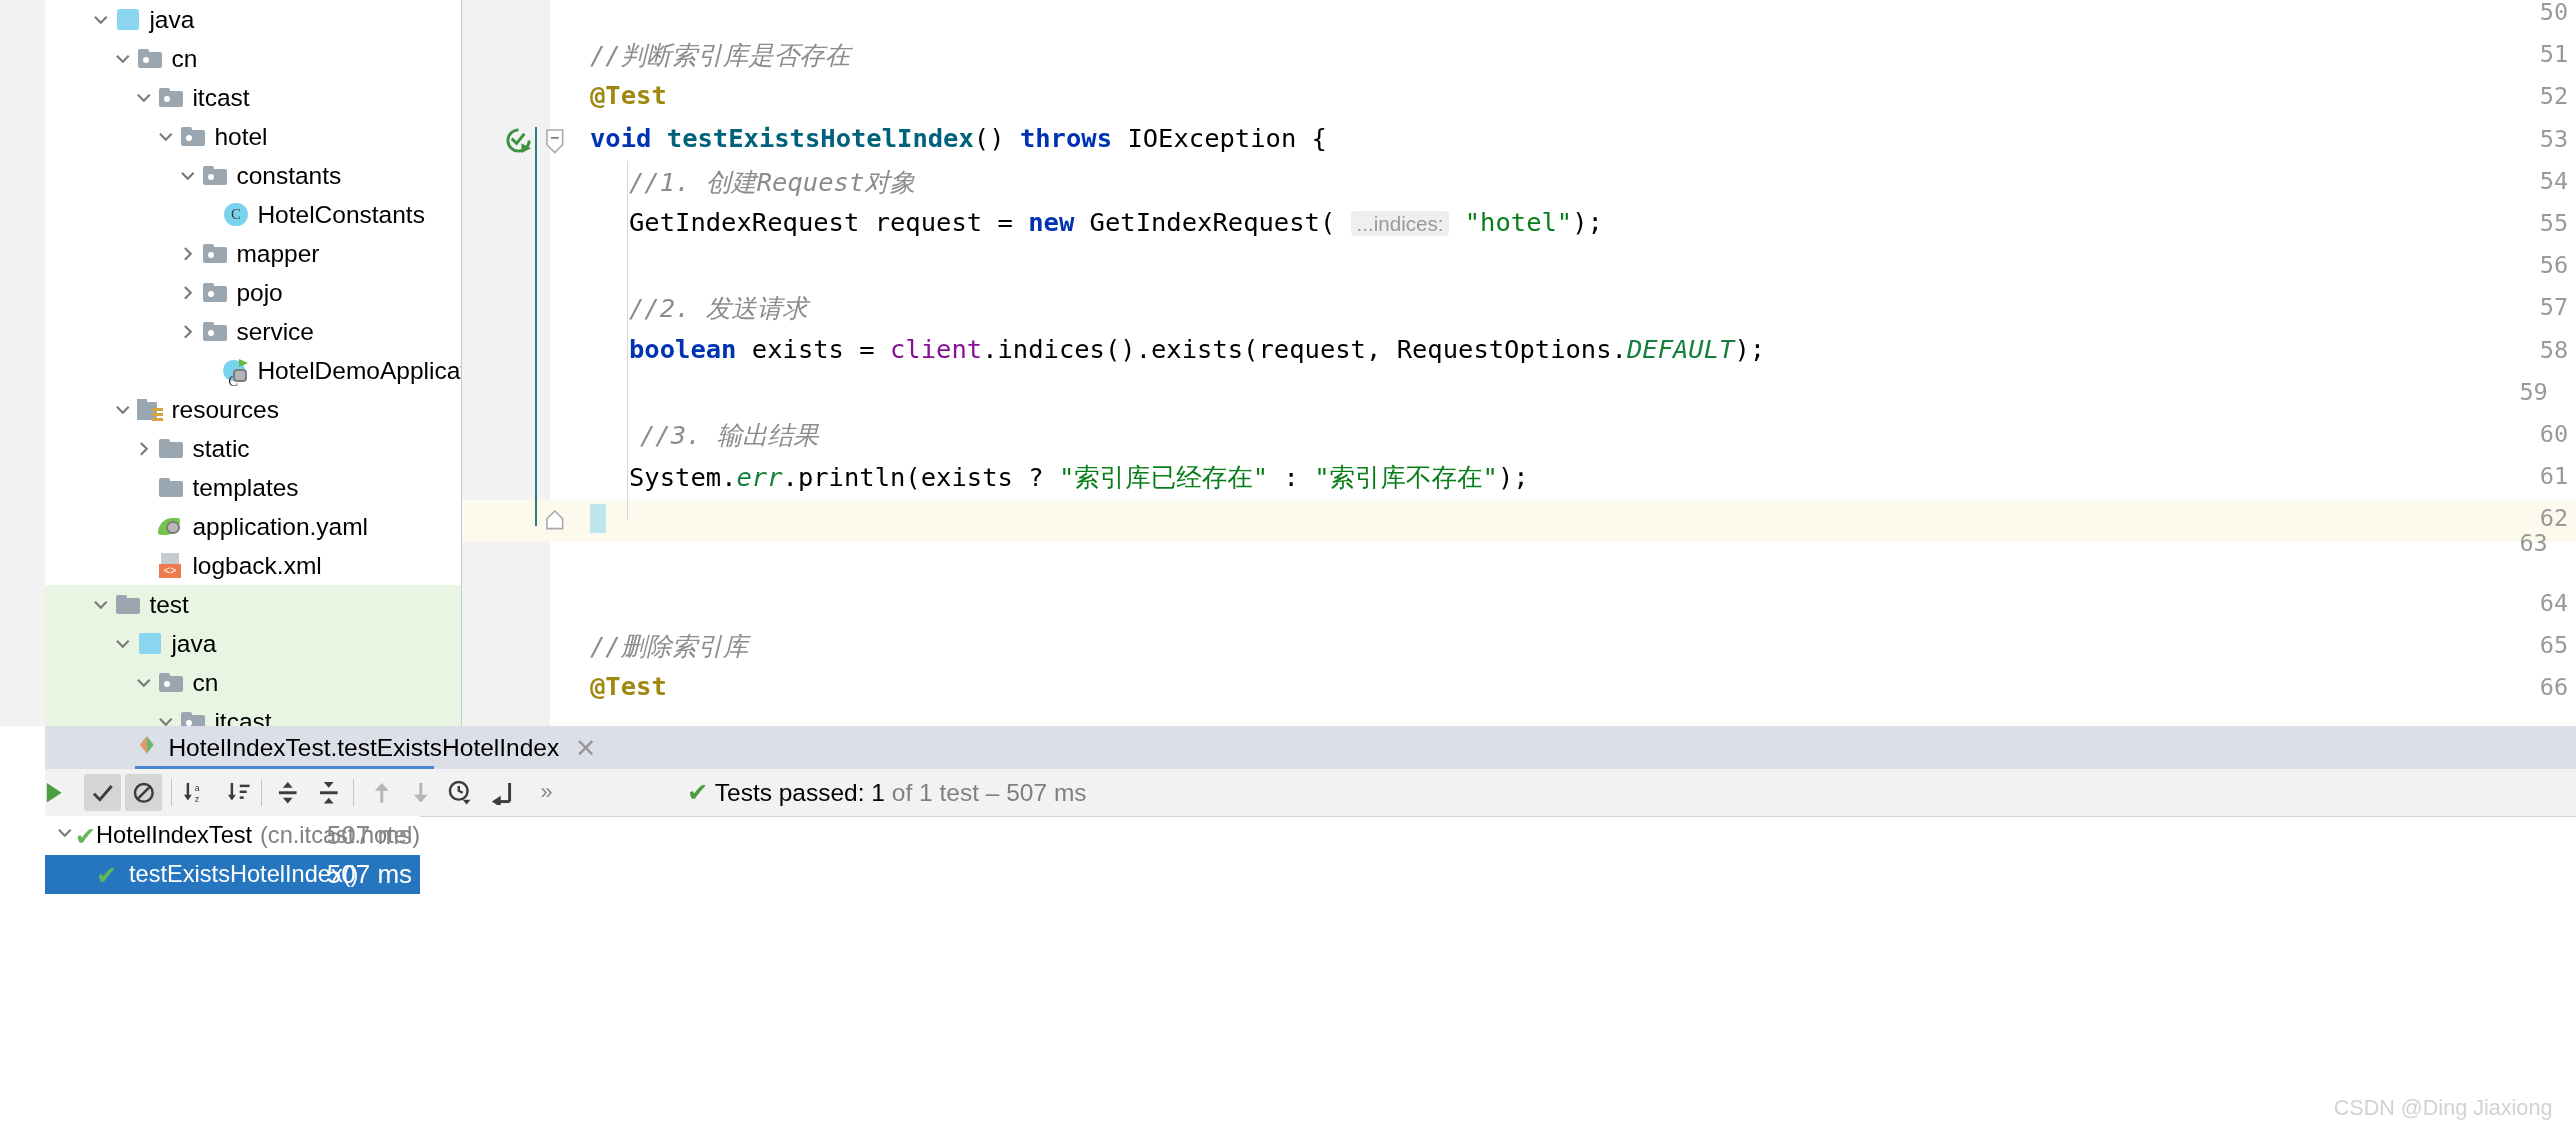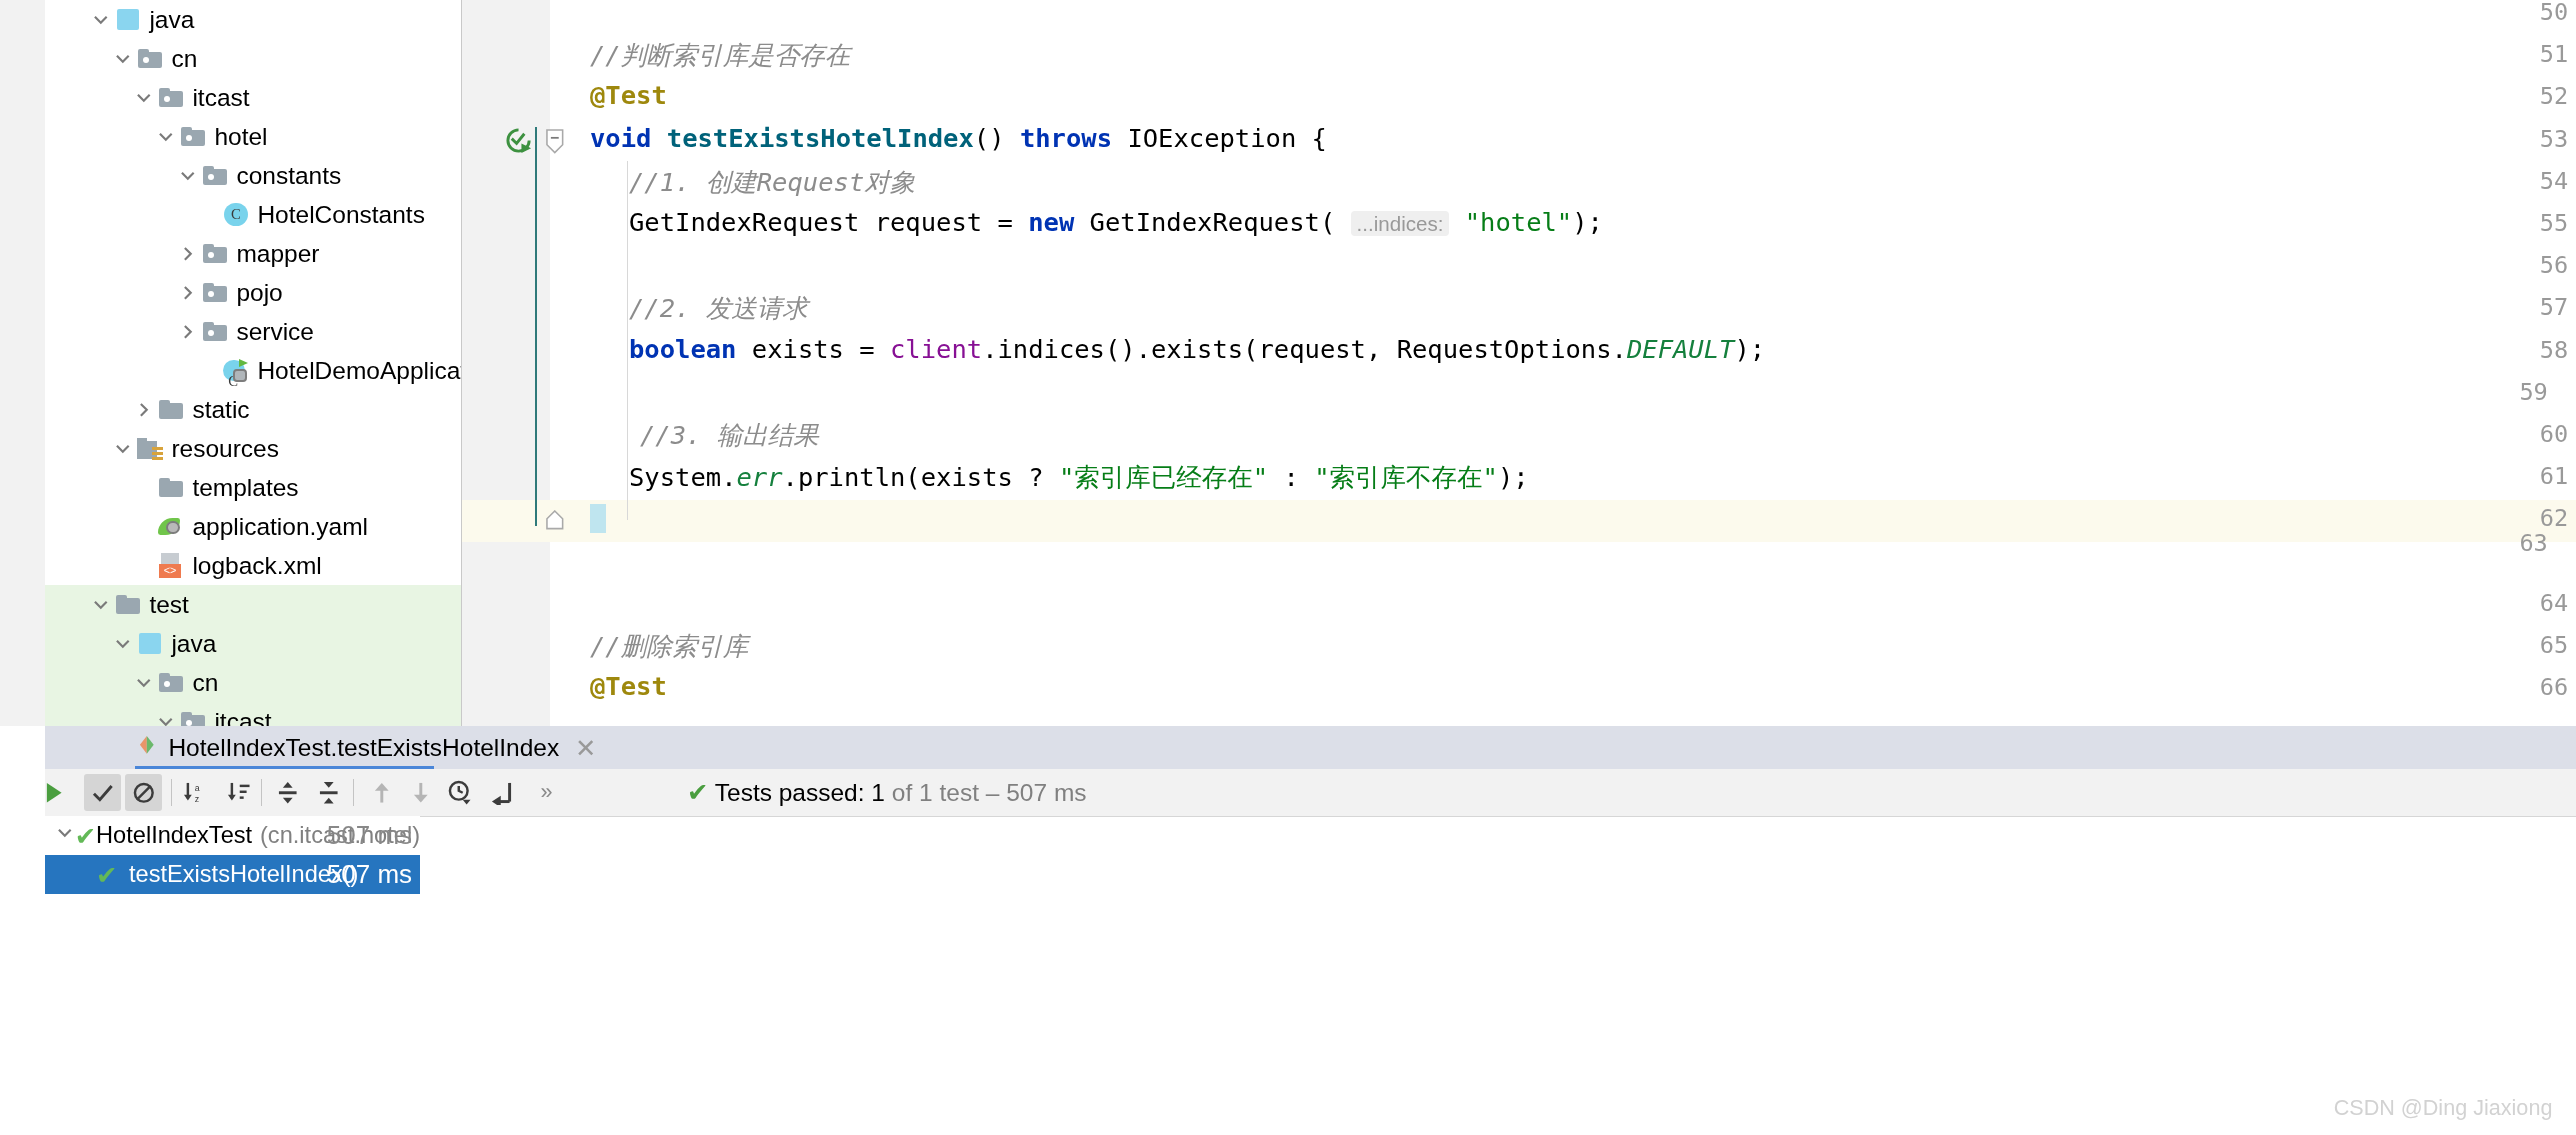--- a/index.html
+++ b/index.html
@@ -272,51 +272,51 @@
         <div class="appc-ico">
           <div class="circ"></div>
           <div class="c">C</div>
           <div class="play"></div>
           <div class="pw"></div>
         </div>
       </div>
       <span class="tlabel">HotelDemoApplication</span>
     </div>
     <div class="tree-row">
-      <div style="flex: 0 0 86px; height: 39px;"></div>
-      <div class="twisty">
-        <svg width="19.6" height="19.6" viewBox="0 0 20 20">
-          <path d="M7 4 L13 10 L7 16" stroke="#7a7a7a" stroke-width="2.2" fill="none"></path>
-        </svg>
-      </div>
-      <div class="ticon">
-        <div class="folder plain">
-          <div class="tab"></div>
-          <div class="body"></div>
-        </div>
-      </div>
-      <span class="tlabel">static</span>
-    </div>
-    <div class="tree-row">
       <div style="flex: 0 0 65px; height: 39px;"></div>
       <div class="twisty">
         <svg width="19.6" height="19.6" viewBox="0 0 20 20">
           <path d="M4 7 L10 13 L16 7" stroke="#7a7a7a" stroke-width="2.2" fill="none"></path>
         </svg>
       </div>
       <div class="ticon">
         <div class="res-fold">
           <div class="tab"></div>
           <div class="body"></div>
           <div class="l1"></div>
           <div class="l2"></div>
           <div class="l3"></div>
         </div>
       </div>
       <span class="tlabel">resources</span>
+    </div>
+    <div class="tree-row">
+      <div style="flex: 0 0 86px; height: 39px;"></div>
+      <div class="twisty">
+        <svg width="19.6" height="19.6" viewBox="0 0 20 20">
+          <path d="M7 4 L13 10 L7 16" stroke="#7a7a7a" stroke-width="2.2" fill="none"></path>
+        </svg>
+      </div>
+      <div class="ticon">
+        <div class="folder plain">
+          <div class="tab"></div>
+          <div class="body"></div>
+        </div>
+      </div>
+      <span class="tlabel">static</span>
     </div>
     <div class="tree-row">
       <div style="flex: 0 0 86px; height: 39px;"></div>
       <div class="twisty"></div>
       <div class="ticon">
         <div class="folder plain">
           <div class="tab"></div>
           <div class="body"></div>
         </div>
       </div>

